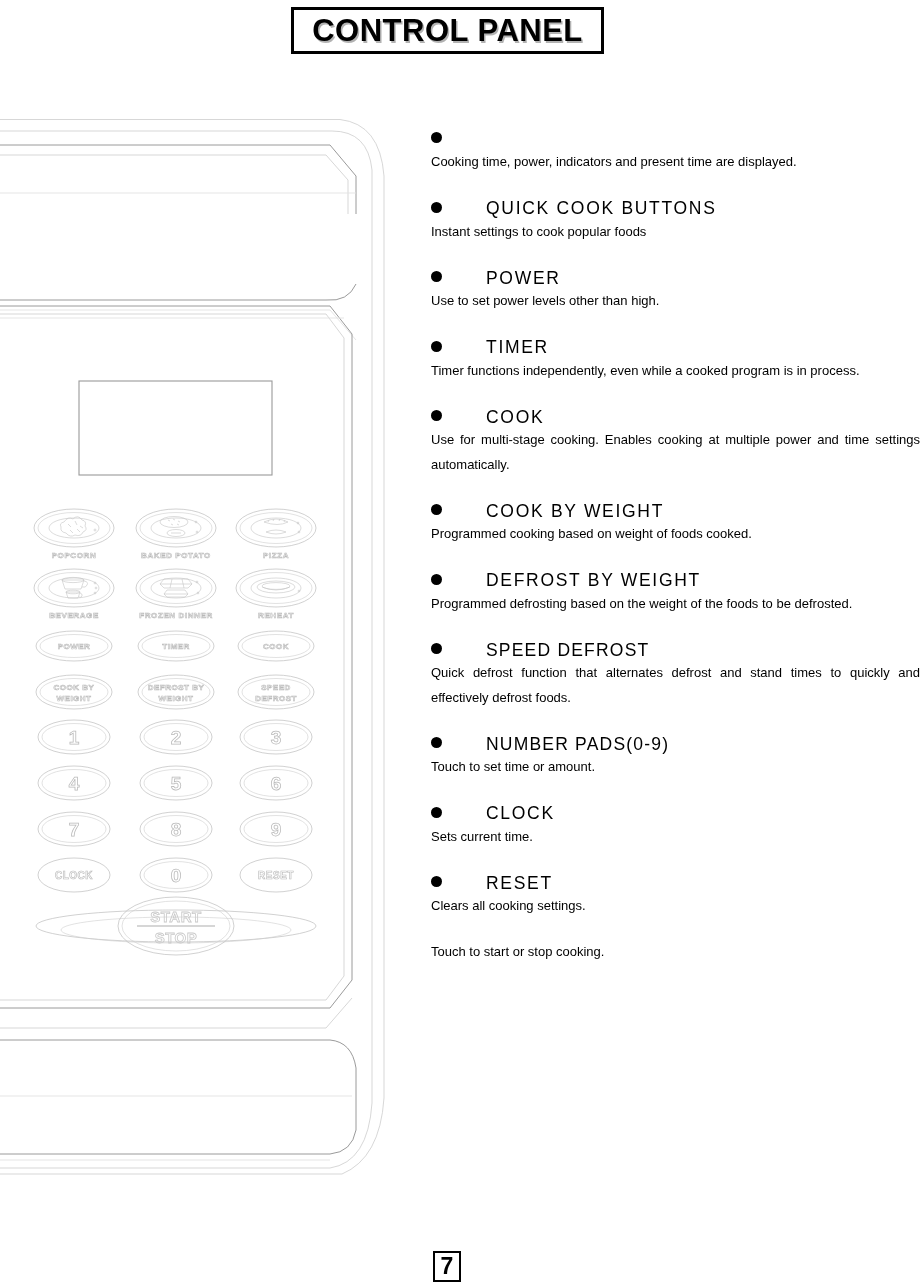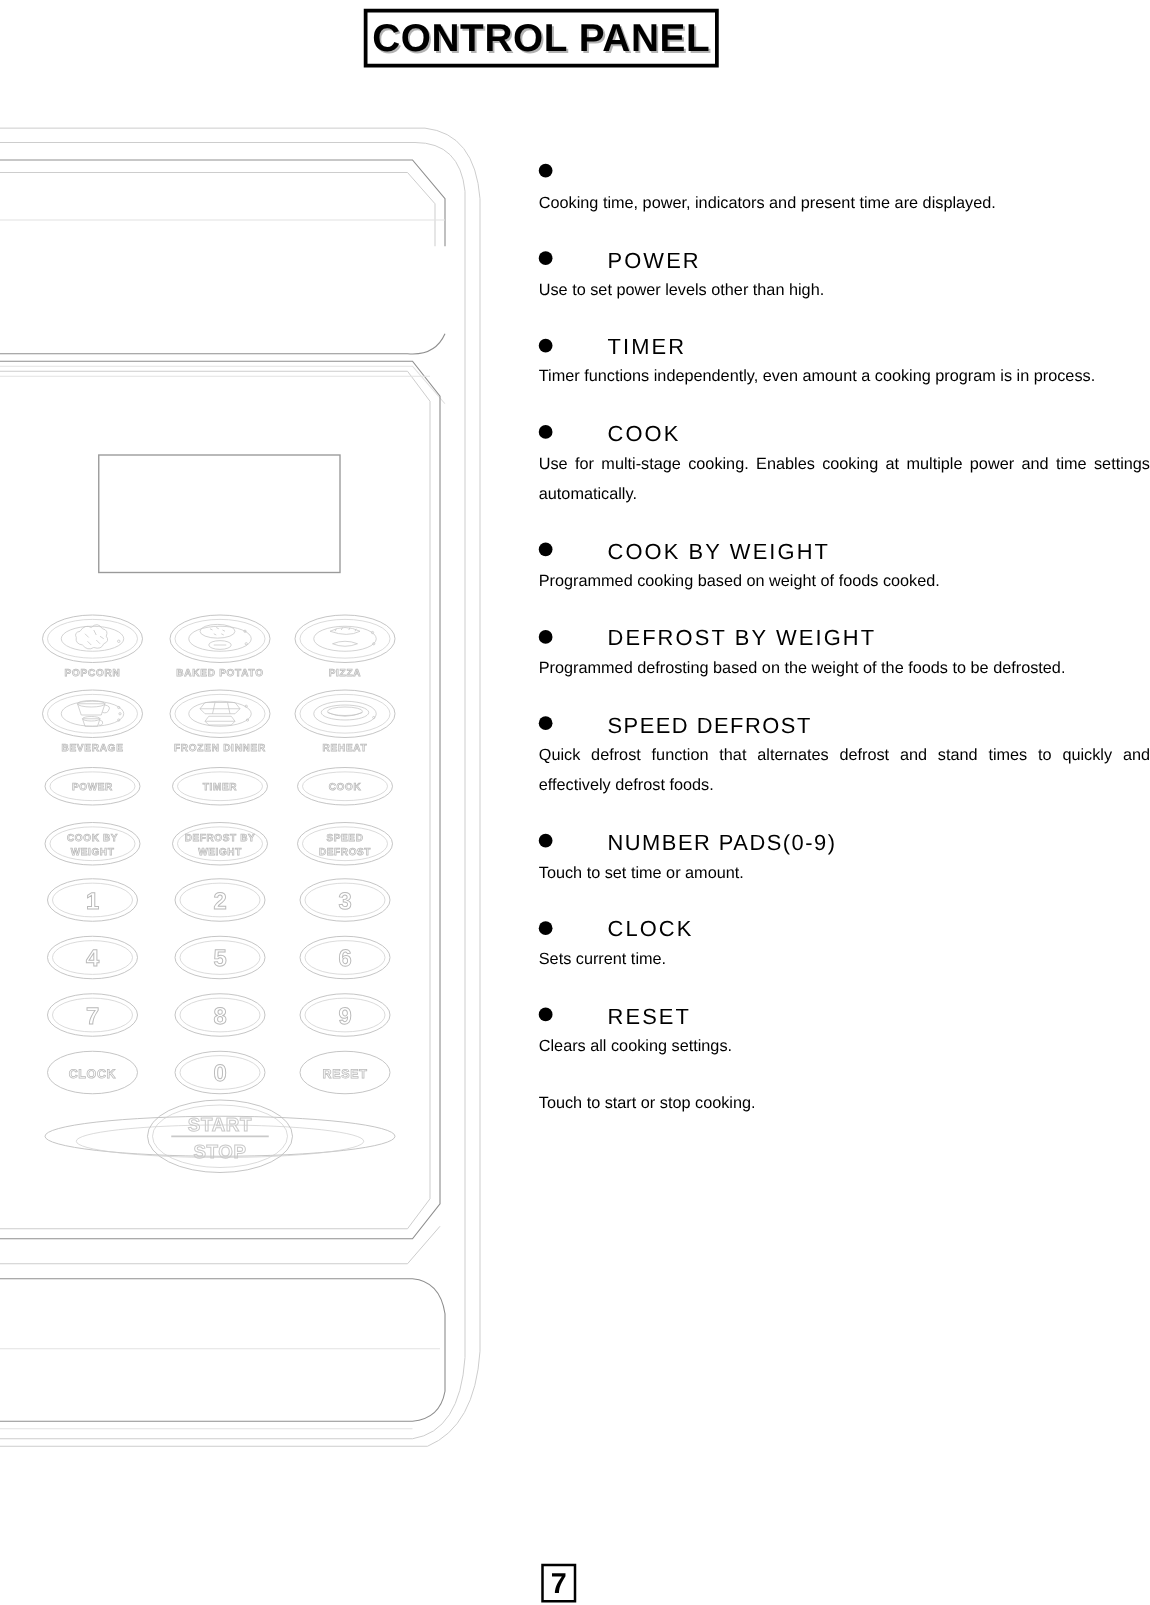--- a/index.html
+++ b/index.html
@@ -15,21 +15,21 @@
     font-family: "Liberation Sans", sans-serif;
     color: #000000;
     overflow: hidden;
   }
 
   
   #title-box {
     position: absolute;
     left: 291px;
     top: 7px;
-    width: 284px;
+    width: 313px;
     height: 47px;
     border: 3px solid #000;
     background: #fff;
     box-sizing: border-box;
     display: flex;
     align-items: center;
     justify-content: center;
   }
   #title-text {
     font-size: 31px;
@@ -38,21 +38,21 @@
     line-height: 1;
     color: #000;
     text-shadow: 1.5px 1.5px 0 rgba(0,0,0,0.30);
     white-space: nowrap;
   }
 
   
   #panel-drawing {
     position: absolute;
     left: 0px;
-    top: 101px;
+    top: 118px;
     width: 392px;
     height: 1058px;
   }
   #panel-drawing svg { display: block; }
 
   
   .btn-label {
     font-family: "Liberation Sans", sans-serif;
     fill: none;
     stroke: #b9b9b9;
@@ -383,33 +383,39 @@
 
 <div id="content-column">
 
   <div class="section">
     <div class="sec-head">
       <span class="bullet"></span>
     </div>
     <p class="sec-body">Cooking time, power, indicators and present time are displayed.</p>
   </div>
 
+  <div class="section">
+    <div class="sec-head">
+      <span class="bullet"></span><span class="head-text">QUICK COOK BUTTONS</span>
+    </div>
+    <p class="sec-body nojust">Instant settings to cook popular foods</p>
+  </div>
 
   <div class="section">
     <div class="sec-head">
       <span class="bullet"></span><span class="head-text">POWER</span>
     </div>
     <p class="sec-body nojust">Use to set power levels other than high.</p>
   </div>
 
   <div class="section">
     <div class="sec-head">
       <span class="bullet"></span><span class="head-text">TIMER</span>
     </div>
-    <p class="sec-body">Timer functions independently, even amount a cooking program is in process.</p>
+    <p class="sec-body">Timer functions independently, even while a cooked program is in process.</p>
   </div>
 
   <div class="section">
     <div class="sec-head">
       <span class="bullet"></span><span class="head-text">COOK</span>
     </div>
     <p class="sec-body">Use for multi-stage cooking.  Enables cooking at multiple power and time settings automatically.</p>
   </div>
 
   <div class="section">

